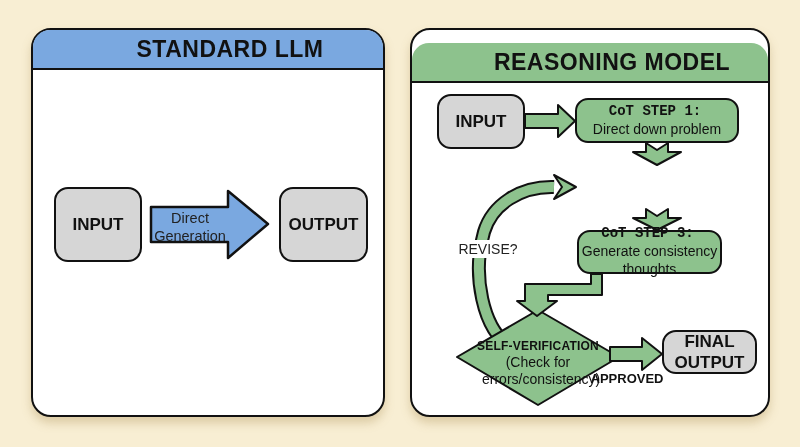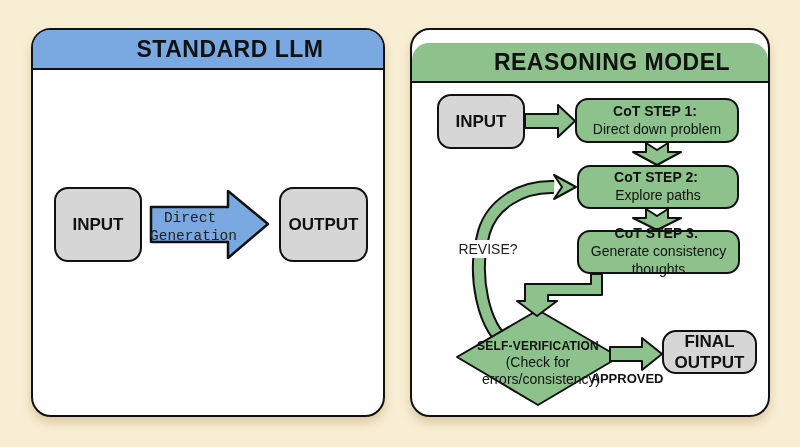--- a/index.html
+++ b/index.html
@@ -39,21 +39,21 @@
     border:2px solid var(--ink);
     display:flex; align-items:center; justify-content:center; text-align:center;
     font-weight:bold;
   }
   .node.gray{background:var(--gray); border-radius:14px; font-size:17px;}
   .node.green{background:var(--green); border-radius:13px;}
   .step-box{
     flex-direction:row; flex-wrap:wrap; align-content:center;
     font-size:14px; line-height:1.28; padding:2px 2px;
   }
-  .step-box .step-title{font-weight:bold; white-space:nowrap; margin-right:4px;}
+  .step-box .step-title{font-weight:bold; white-space:nowrap; margin-right:4px;font-family:Liberation Mono, monospace;}
   .step-box .step-desc{font-weight:normal;}
   .multiline{white-space:pre-line; line-height:1.2;}
   .final-box{font-size:16px; line-height:1.25; border-radius:16px;}
   svg.flow{position:absolute; left:0; top:0; z-index:1; pointer-events:none;}
   .shape-green{fill:var(--green); stroke:var(--ink); stroke-width:2; stroke-linejoin:round;}
   .shape-blue{fill:var(--blue); stroke:var(--ink); stroke-width:2.5; stroke-linejoin:round;}
   .band-outline{fill:none; stroke:var(--ink); stroke-width:14; stroke-linecap:butt;}
   .band-fill{fill:none; stroke:var(--green); stroke-width:10; stroke-linecap:butt;}
   .diamond-poly{fill:var(--green); stroke:var(--ink); stroke-width:2; stroke-linejoin:round;}
   .floating-label{position:absolute; z-index:3; text-align:center;}
@@ -76,21 +76,21 @@
   <section class="panel panel-left">
     <header class="panel-header blue">
       <div class="panel-title">STANDARD LLM</div>
     </header>
 
     <div class="node gray" style="left:21px; top:157px; width:88px; height:75px;">INPUT</div>
 
     <svg class="flow" style="left:115px; top:153px;" width="124" height="84" viewBox="0 0 124 84">
       <path class="shape-blue" d="M3 24 L80 24 L80 8 L120 41 L80 75 L80 59 L3 59 Z"></path>
     </svg>
-    <div class="floating-label arrow-label multiline" style="left:117px; top:179px; width:80px;font-family:Liberation Mono, monospace;">Direct
+    <div class="floating-label arrow-label multiline" style="left:117px; top:179px; width:80px;">Direct
 Generation</div>
 
     <div class="node gray" style="left:246px; top:157px; width:89px; height:75px;">OUTPUT</div>
   </section>
 
   <section class="panel panel-right">
     <header class="panel-header green">
       <div class="panel-title">REASONING MODEL</div>
     </header>
 
@@ -114,26 +114,22 @@
       <path class="shape-green" d="M198 317 L230 317 L230 308 L250 324 L230 340 L230 331 L198 331 Z"></path>
     </svg>
 
     <div class="node gray" style="left:25px; top:64px; width:88px; height:55px;">INPUT</div>
 
     <div class="node green step-box" style="left:163px; top:68px; width:164px; height:45px;">
       <span class="step-title">CoT STEP 1:</span>
       <span class="step-desc">Direct down problem</span>
     </div>
 
-    <div class="node green step-box" style="left:165px; top:135px; width:162px; height:44px;">
-      <span class="step-title">CoT STEP 2:</span>
-      <span class="step-desc">Explore paths</span>
-    </div>
 
-    <div class="node green step-box" style="left:165px; top:200px; width:163px; height:44px;">
+    <div class="node green step-box" style="left:165px; top:200px; width:145px; height:44px;">
       <span class="step-title">CoT STEP 3:</span>
       <span class="step-desc">Generate consistency thoughts</span>
     </div>
 
     <div class="floating-label revise-label" style="left:44px; top:210px; width:64px;">REVISE?</div>
 
     <div class="floating-label diamond-text" style="left:46px; top:309px; width:160px;">
       <div class="diamond-title">SELF-VERIFICATION</div>
       <div class="diamond-desc">(Check for errors/consistency)</div>
     </div>

